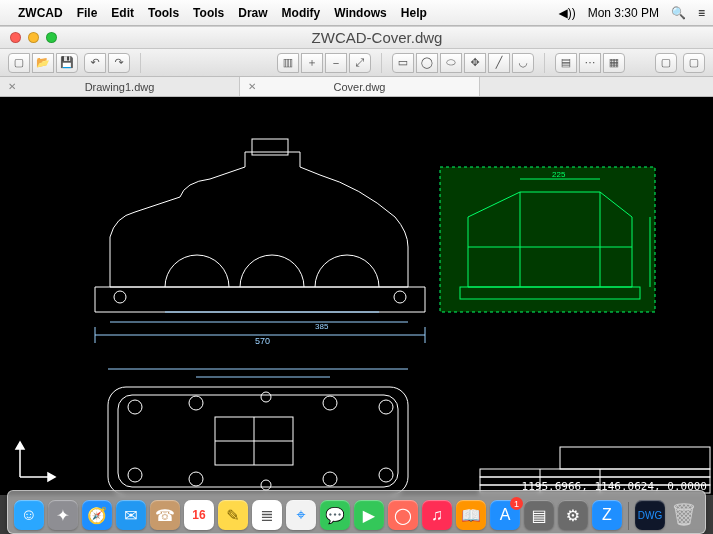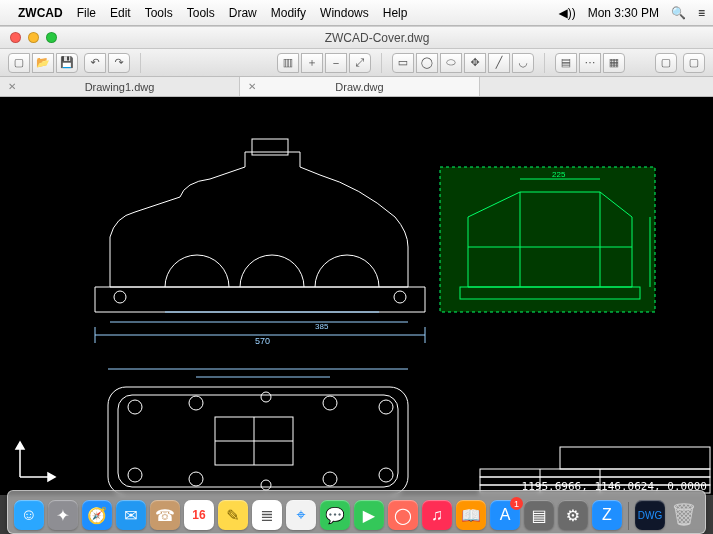--- a/index.html
+++ b/index.html
@@ -1,30 +1,30 @@
 <!DOCTYPE html>
 <html><head>
 <meta charset="utf-8">
 <style>
   * { box-sizing: border-box; margin: 0; padding: 0; font-family: -apple-system, "Helvetica Neue", Arial, sans-serif; }
   html, body { width: 713px; height: 534px; overflow: hidden; background: #3a3a3a; }
   
   .mac-menu { height: 26px; background: linear-gradient(#fdfdfd,#ececec); display: flex; align-items: center; font-size: 12px; border-bottom: 1px solid #b8b8b8; padding: 0 8px; }
   .apple { font-size: 14px; margin-right: 10px; }
-  .mac-menu .mi { margin-right: 14px; cursor: default; }
+  .mac-menu .mi { margin-right: 14px; cursor: default; font-weight: bold; }
   .mac-menu .app { font-weight: 700; }
   .mac-right { margin-left: auto; display: flex; align-items: center; gap: 12px; }
   .mac-right .ic { font-size: 12px; }
   
   .window { position: relative; width: 713px; height: 468px; background: #ececec; border-top: 1px solid #cfcfcf; }
   .titlebar { height: 22px; background: linear-gradient(#f7f7f7,#e5e5e5); border-bottom: 1px solid #c6c6c6; display: flex; align-items: center; position: relative; }
   .traffic { display: flex; gap: 7px; padding-left: 10px; }
   .dot { width: 11px; height: 11px; border-radius: 50%; border: 0.5px solid rgba(0,0,0,.2); }
   .dot.r { background:#ff5f57;} .dot.y{background:#febc2e;} .dot.g{background:#28c840;}
-  .wtitle { position:absolute; left:0; right:0; text-align:center; font-size:12px; color:#4a4a4a;margin-left:41px; }
+  .wtitle { position:absolute; left:0; right:0; text-align:center; font-size:15px; color:#4a4a4a;margin-left:41px; }
   
   .toolbar { height: 28px; background: linear-gradient(#f3f3f3,#dedede); border-bottom:1px solid #bdbdbd; display:flex; align-items:center; padding:0 8px; gap:6px; }
   .tbtn { width:22px; height:20px; border:1px solid #b5b5b5; border-radius:4px; background:linear-gradient(#fff,#e8e8e8); display:flex; align-items:center; justify-content:center; font-size:11px; color:#555; }
   .tgrp { display:flex; gap:2px; }
   .tgrp .tbtn { border-radius:0; }
   .tgrp .tbtn:first-child{border-top-left-radius:4px;border-bottom-left-radius:4px;}
   .tgrp .tbtn:last-child{border-top-right-radius:4px;border-bottom-right-radius:4px;}
   .sep { width:1px; height:20px; background:#c9c9c9; margin:0 4px; }
   .spacer { flex:1; }
   .selectwrap { display:flex; align-items:center; }
@@ -117,21 +117,21 @@
     <div class="tbtn">▢</div>
   </div>
 
   <div class="doctabs">
     <div class="doctab">
       <span class="x">✕</span>
       <span>Drawing1.dwg</span>
     </div>
     <div class="doctab active">
       <span class="x">✕</span>
-      <span>Draw.dwg</span>
+      <span>Cover.dwg</span>
     </div>
   </div>
 
   <div class="canvas">
     <svg width="713" height="398" viewBox="0 0 713 398">
 
       <g stroke="#fff" stroke-width="1" fill="none">
 
         <path d="M110 190 L110 140 Q115 120 135 115 L180 100 Q185 85 210 82 L245 70 L245 55 L300 55 L300 70 L320 78 Q360 90 395 120 Q408 135 408 150 L408 190 Z"></path>
 

